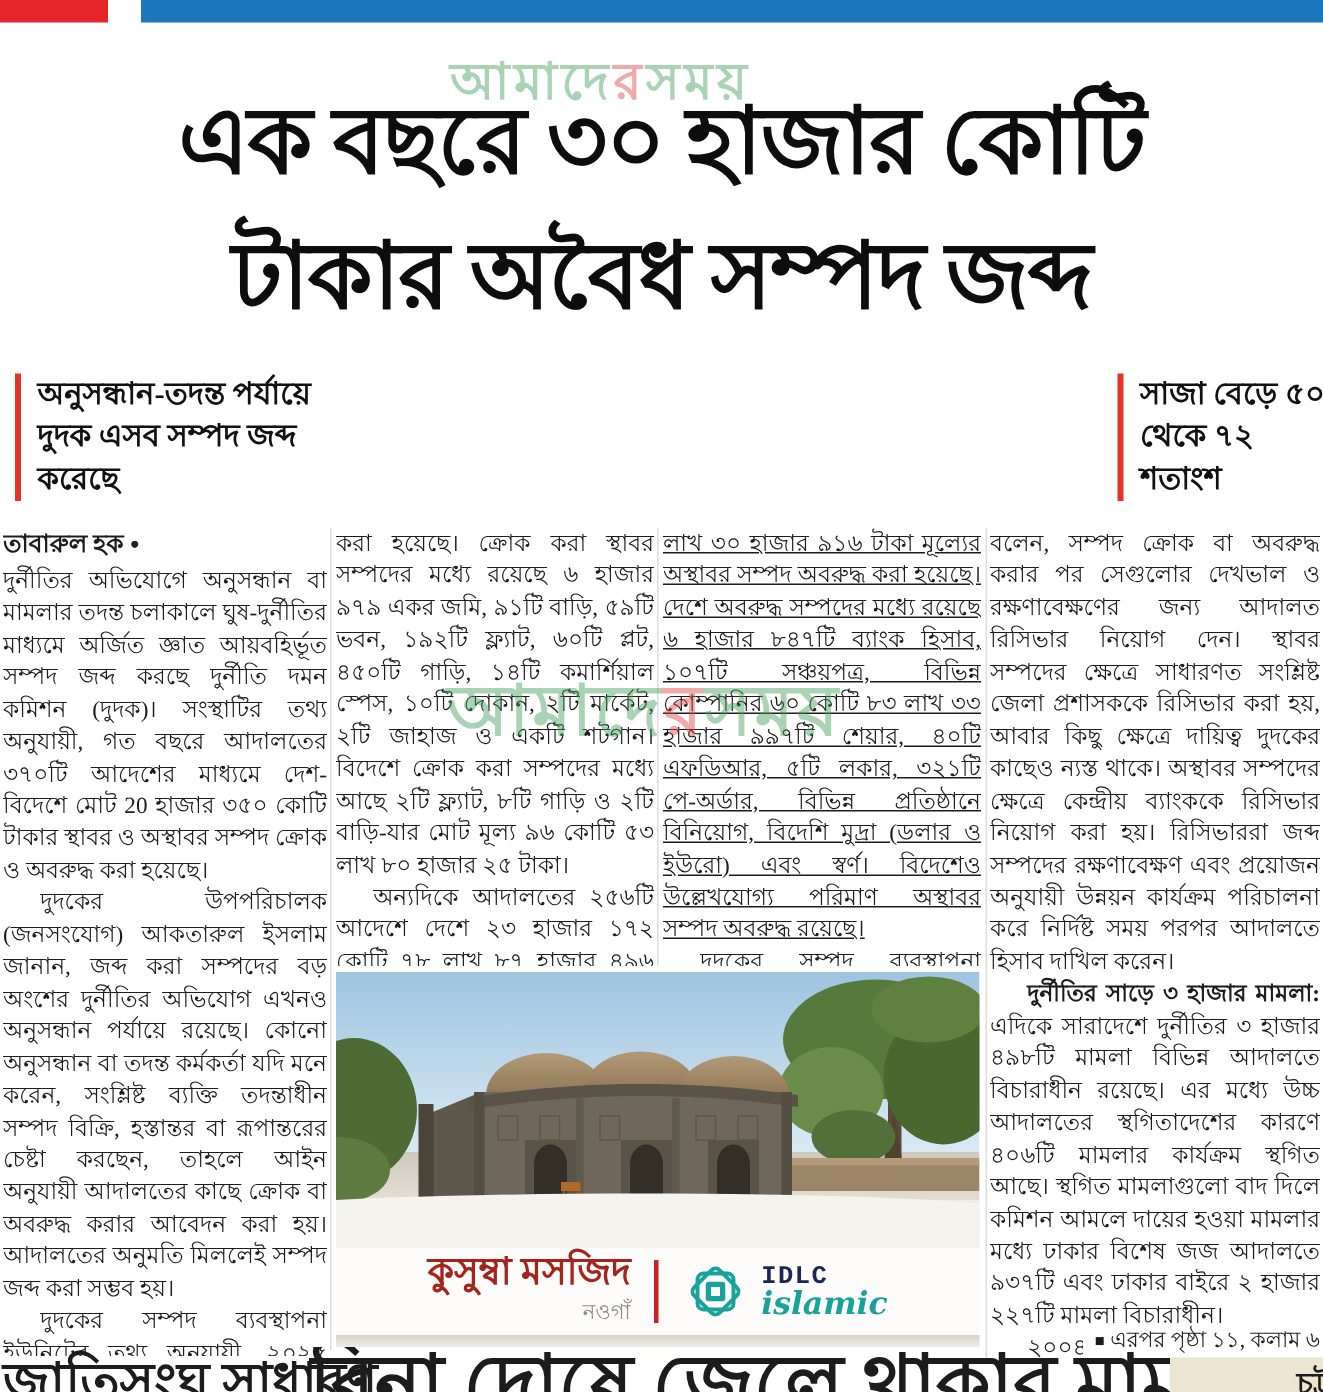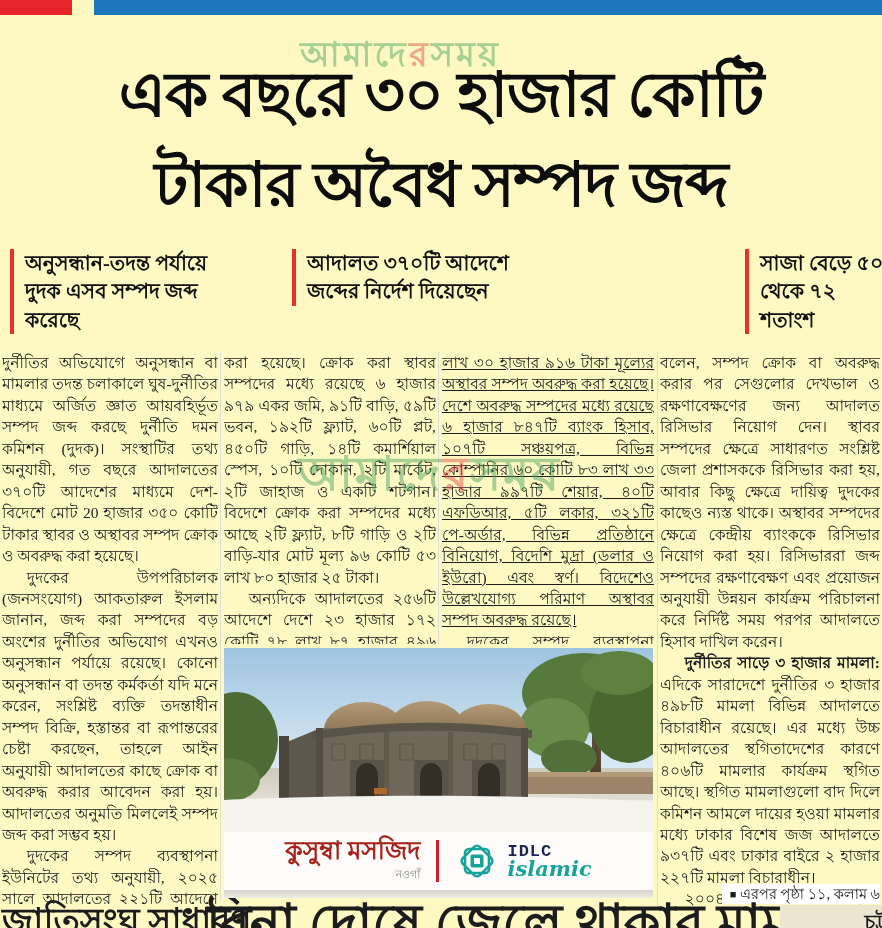--- a/index.html
+++ b/index.html
@@ -3,21 +3,21 @@
 <meta charset="utf-8">
 <style>
   :root{
     --flag-red:#e6252b; --bar-blue:#1d76bb; --rule-red:#e63228;
     --caption-red:#a5231b; --idlc-teal:#17a39b; --idlc-navy:#1b2653;
     --beige-box:#ece5cf; --wm-green:#43a05a; --wm-red:#e04545; --body-text:#1c1c1c;
   }
   html,body{margin:0;padding:0;background:#888;}
   .page{
     position:relative; width:882px; height:928px; margin:0 auto;
-    background:#fef9c3; overflow:hidden;
+    background:#ffffff; overflow:hidden;
     font-family:"Liberation Serif","DejaVu Serif",serif; color:var(--body-text);
   }
   
   .flag-red{position:absolute;left:0;top:0;width:72px;height:15px;background:var(--flag-red);}
   .flag-blue{position:absolute;left:94px;top:0;right:0;height:15px;background:var(--bar-blue);}
   
   .headline{position:absolute;top:51px;left:0;right:0;text-align:center;
     font-weight:bold;font-size:62px;line-height:1.45;letter-spacing:-1px;color:#0d0d0d;}
   
   .wm{position:absolute;font-weight:bold;opacity:.45;pointer-events:none;white-space:nowrap;z-index:5;}
@@ -43,21 +43,21 @@
   .inline-head{font-weight:bold;}
   .jump{position:absolute;right:0;bottom:4px;background:#fff;padding-left:8px;
     font-weight:normal;font-size:14.5px;white-space:nowrap;}
   .jump .sq{font-size:11px;vertical-align:1px;}
   
   .figure{position:absolute;left:224px;top:648px;width:429px;height:250px;background:#fff;}
   .figure svg{display:block;}
   .caption-band{height:58px;background:#fdfcfa;display:flex;align-items:center;justify-content:center;gap:16px;}
   .caption-text{text-align:right;}
   .caption-title{color:var(--caption-red);font-weight:bold;font-size:25px;line-height:1.15;}
-  .caption-loc{color:#8a8a8a;font-size:11px;text-align:right;}
+  .caption-loc{color:#8a8a8a;font-size:14px;text-align:right;}
   .caption-divider{width:3px;height:42px;background:#cc2027;}
   .idlc{display:flex;align-items:center;gap:8px;}
   .idlc-text{line-height:1;}
   .idlc-brand{color:var(--idlc-navy);font-weight:bold;font-size:17px;letter-spacing:1px;
     font-family:Liberation Mono, monospace;}
   .idlc-sub{color:var(--idlc-teal);font-weight:bold;font-style:italic;font-size:21px;margin-top:-2px;
     font-family:"DejaVu Serif",serif;}
   .photo-strip{height:8px;background:linear-gradient(#d8d3c9,#efece5);}
   
   .partial-left{position:absolute;left:2px;top:904px;font-size:35px;font-weight:bold;white-space:nowrap;line-height:1;}
@@ -78,28 +78,31 @@
   <div class="wm wm-top">
     <span class="g">আমাদে</span><span class="r">র</span><span class="g">সময়</span>
   </div>
 
   <div class="headline">
     <div>এক বছরে ৩০ হাজার কোটি</div>
     <div>টাকার অবৈধ সম্পদ জব্দ</div>
   </div>
 
   <div class="subhead sh1"><span>অনুসন্ধান-তদন্ত পর্যায়ে দুদক এসব সম্পদ জব্দ করেছে</span></div>
-  <div class="subhead sh2"><span>আদালত ৩৭০টি আদেশে জব্দের নির্দেশ দিয়েছেন</span></div>
   <div class="subhead sh4"><span>সাজা বেড়ে ৫০ থেকে ৭২ শতাংশ</span></div>
 
   <div class="colrule cr1"></div>
   <div class="colrule cr2"></div>
   <div class="colrule cr3"></div>
 
   <div class="col col1">
+    <div class="byline">
+      <span>তাবারুল হক</span>
+      <span class="dot">●</span>
+    </div>
     <p class="first">দুর্নীতির অভিযোগে অনুসন্ধান বা মামলার তদন্ত চলাকালে ঘুষ-দুর্নীতির মাধ্যমে অর্জিত জ্ঞাত আয়বহির্ভূত সম্পদ জব্দ করছে দুর্নীতি দমন কমিশন (দুদক)। সংস্থাটির তথ্য অনুযায়ী, গত বছরে আদালতের ৩৭০টি আদেশের মাধ্যমে দেশ-বিদেশে মোট 20 হাজার ৩৫০ কোটি টাকার স্থাবর ও অস্থাবর সম্পদ ক্রোক ও অবরুদ্ধ করা হয়েছে।</p>
     <p>দুদকের উপপরিচালক (জনসংযোগ) আকতারুল ইসলাম জানান, জব্দ করা সম্পদের বড় অংশের দুর্নীতির অভিযোগ এখনও অনুসন্ধান পর্যায়ে রয়েছে। কোনো অনুসন্ধান বা তদন্ত কর্মকর্তা যদি মনে করেন, সংশ্লিষ্ট ব্যক্তি তদন্তাধীন সম্পদ বিক্রি, হস্তান্তর বা রূপান্তরের চেষ্টা করছেন, তাহলে আইন অনুযায়ী আদালতের কাছে ক্রোক বা অবরুদ্ধ করার আবেদন করা হয়। আদালতের অনুমতি মিললেই সম্পদ জব্দ করা সম্ভব হয়।</p>
     <p>দুদকের সম্পদ ব্যবস্থাপনা ইউনিটের তথ্য অনুযায়ী, ২০২৫ সালে আদালতের ২২১টি আদেশে দেশে ৬ হাজার ১৩৭ কোটি ২২ লাখ ৩৯ হাজার ৬৫৭ টাকা এবং বিদেশে ৯৬ কোটি ৫৩ লাখ ৮০ হাজার ২৫ টাকা মূল্যের স্থাবর সম্পদ ক্রোক</p>
   </div>
 
   <div class="col col2">
     <p class="first">করা হয়েছে। ক্রোক করা স্থাবর সম্পদের মধ্যে রয়েছে ৬ হাজার ৯৭৯ একর জমি, ৯১টি বাড়ি, ৫৯টি ভবন, ১৯২টি ফ্ল্যাট, ৬০টি প্লট, ৪৫০টি গাড়ি, ১৪টি কমার্শিয়াল স্পেস, ১০টি দোকান, ২টি মার্কেট, ২টি জাহাজ ও একটি শটগান। বিদেশে ক্রোক করা সম্পদের মধ্যে আছে ২টি ফ্ল্যাট, ৮টি গাড়ি ও ২টি বাড়ি-যার মোট মূল্য ৯৬ কোটি ৫৩ লাখ ৮০ হাজার ২৫ টাকা।</p>
     <p>অন্যদিকে আদালতের ২৫৬টি আদেশে দেশে ২৩ হাজার ১৭২ কোটি ৭৮ লাখ ৮৭ হাজার ৪৯৬ টাকা এবং বিদেশে ৯৪৪ কোটি ৫৮</p>
   </div>
 

